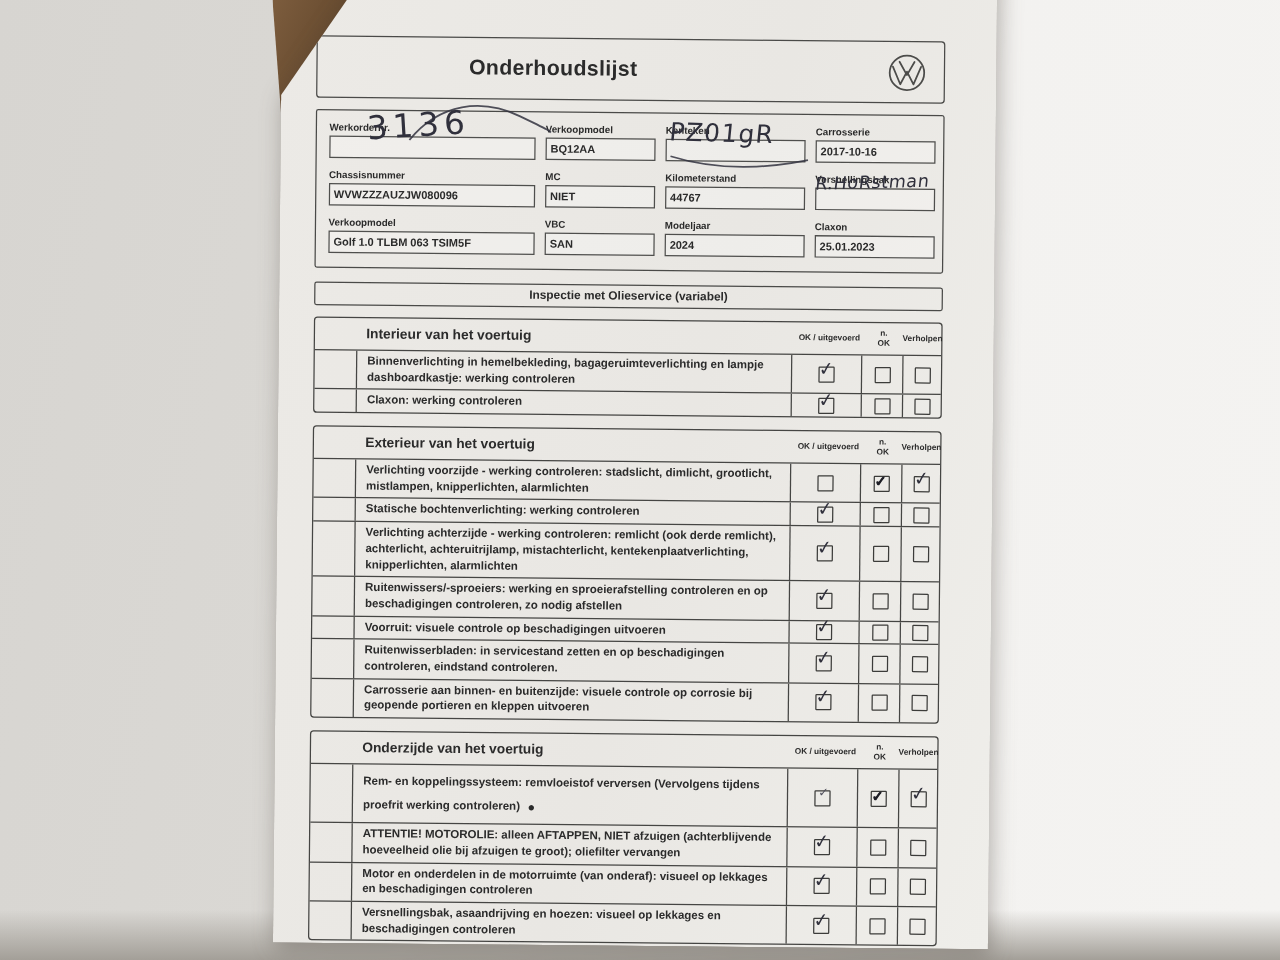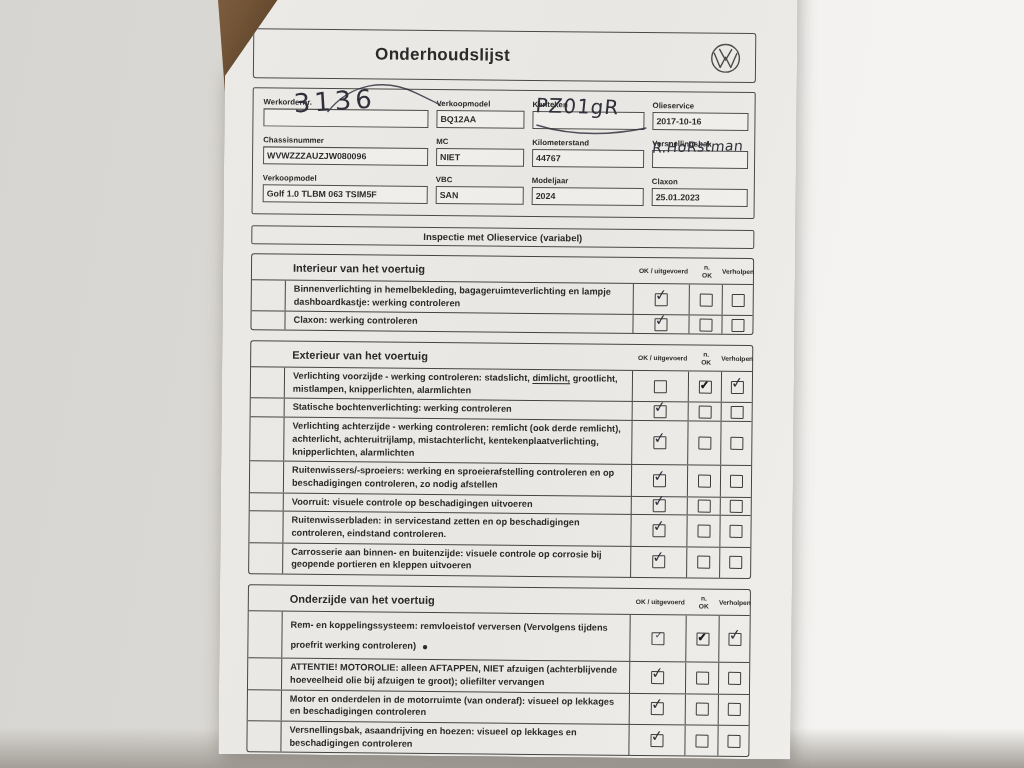--- a/index.html
+++ b/index.html
@@ -47,21 +47,21 @@
   .trow{display:flex;align-items:stretch;}
   .trow + .trow{border-top:1.1px solid #454543;}
   .thead{height:25px;}
   .h-title{flex:1;display:flex;align-items:center;padding-left:41px;font-size:11px;font-weight:700;}
   .h-col{display:flex;align-items:center;justify-content:center;text-align:center;
     font-size:6.6px;font-weight:700;line-height:1.1;}
   .h-ok{width:55px;}.h-nok{width:32px;flex-direction:column;}.h-verh{width:30px;}
   .stub{width:33px;border-right:1.1px solid #454543;}
   .desc{flex:1;padding:2px 8px 3px 8px;font-weight:700;font-size:9.2px;line-height:1.38;}
   .desc.tall{line-height:2.05;padding-top:4px;}
-  .u-word{text-decoration:underline;text-underline-offset:2px;text-decoration-thickness:1.3px;}
+  .u-word{text-underline-offset:2px;text-decoration-thickness:1.3px;}
   .bullet{font-size:10px;position:relative;top:1px;margin-left:6px;}
   .ck{display:flex;align-items:center;justify-content:center;border-left:1.1px solid #454543;}
   .ck-ok{width:55px;}.ck-nok{width:32px;}.ck-verh{width:30px;}
   .cb{position:relative;width:11px;height:11px;border:1.2px solid #3c3c3a;border-radius:1px;}
   .cb.checked::after{content:"✓";position:absolute;left:-1px;top:-8px;font-size:15px;
     font-family:"DejaVu Sans",sans-serif;color:var(--pen,#30303c);transform:rotate(-7deg);}
   .cb.dark::after{content:"✓";position:absolute;left:0px;top:-4px;font-size:11.5px;
     font-family:"DejaVu Sans",sans-serif;color:#1e1e26;
     text-shadow:.7px 0 0 #1e1e26,0 .7px 0 #1e1e26,.7px .7px 0 #1e1e26;}
   .cb.faint::after{content:"✓";position:absolute;left:2px;top:-4px;font-size:10px;
@@ -108,21 +108,21 @@
             </div>
             <div class="info-field if-2">
               <div class="f-label">Kenteken</div>
               <div class="f-box"></div>
               <div class="hand">PZ01gR</div>
               <div class="flourish" style="left: 0px; top: 22px;"><svg width="118" height="16">
                   <path d="M4 3 C 34 12, 72 14, 114 5" fill="none" stroke="#33333f" stroke-width="1.4" opacity=".85"></path>
                 </svg></div>
             </div>
             <div class="info-field if-3">
-              <div class="f-label">Olieservice</div>
+              <div class="f-label">Carrosserie</div>
               <div class="f-box">
                 <div>2017-10-16</div>
               </div>
             </div>
             <div class="info-field if-4">
               <div class="f-label">Chassisnummer</div>
               <div class="f-box">
                 <div>WVWZZZAUZJW080096</div>
               </div>
             </div>

